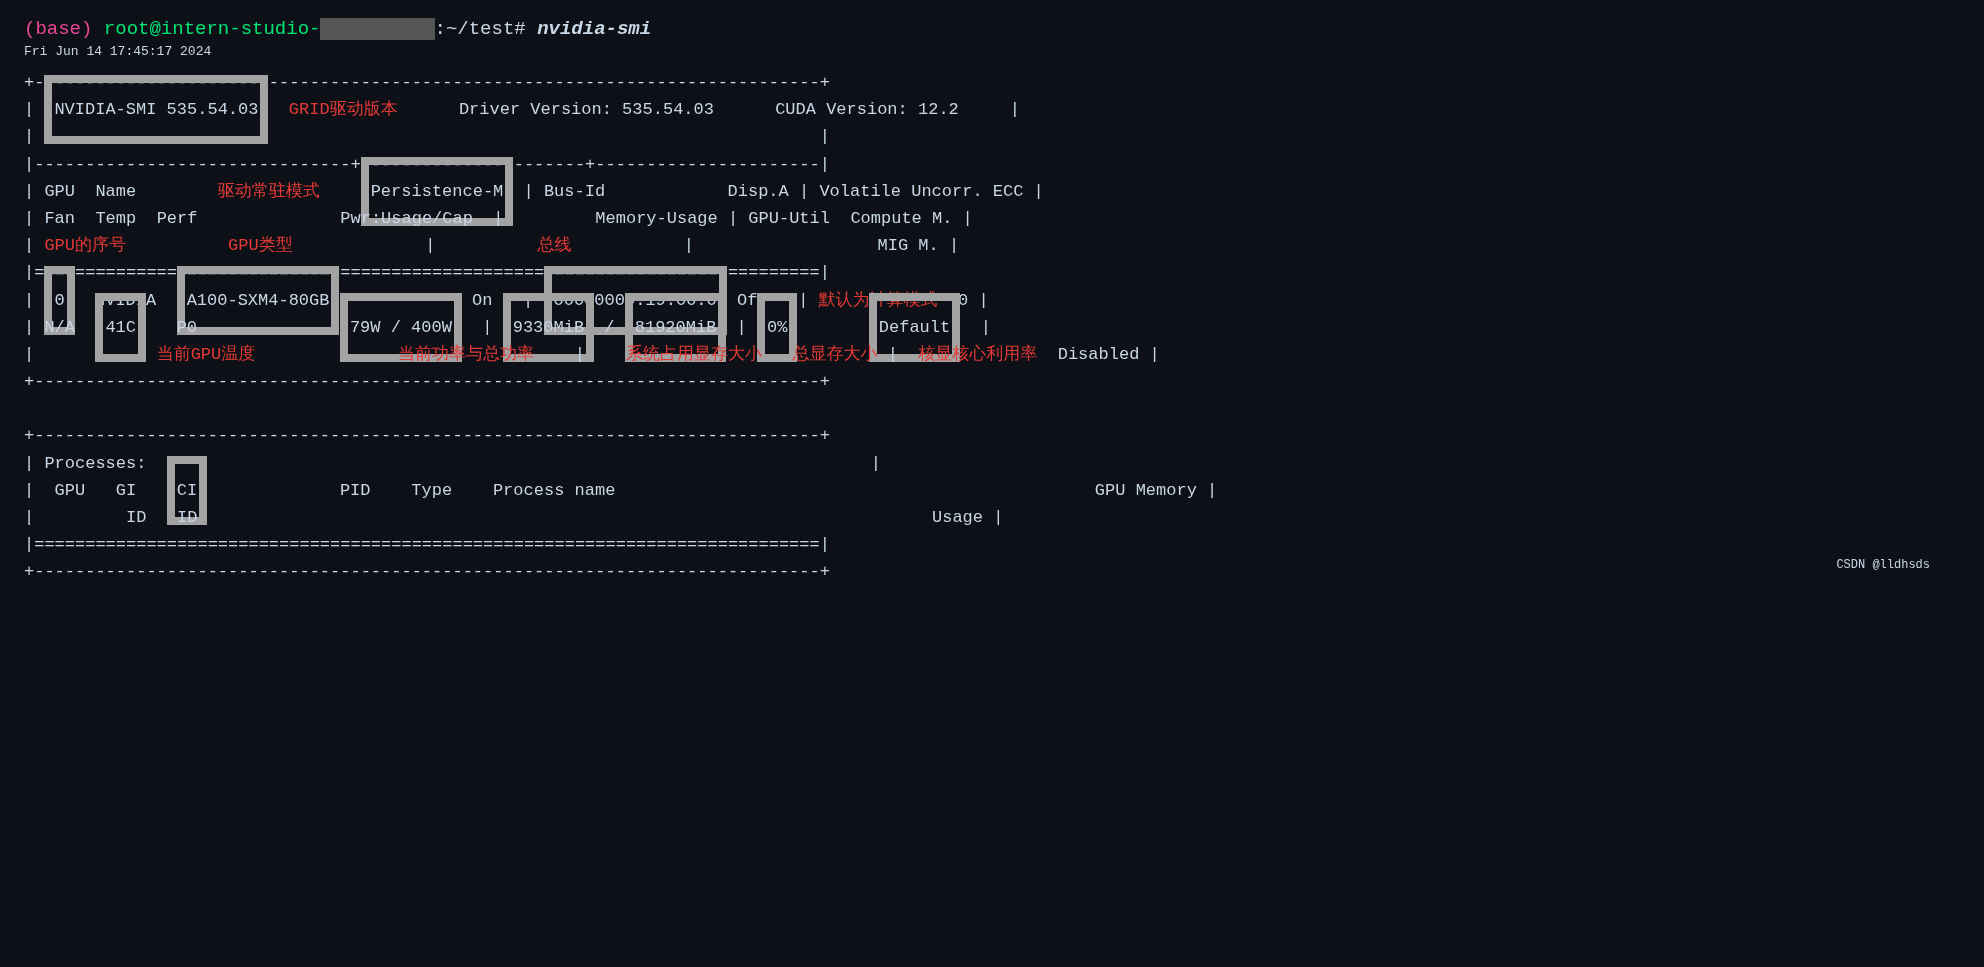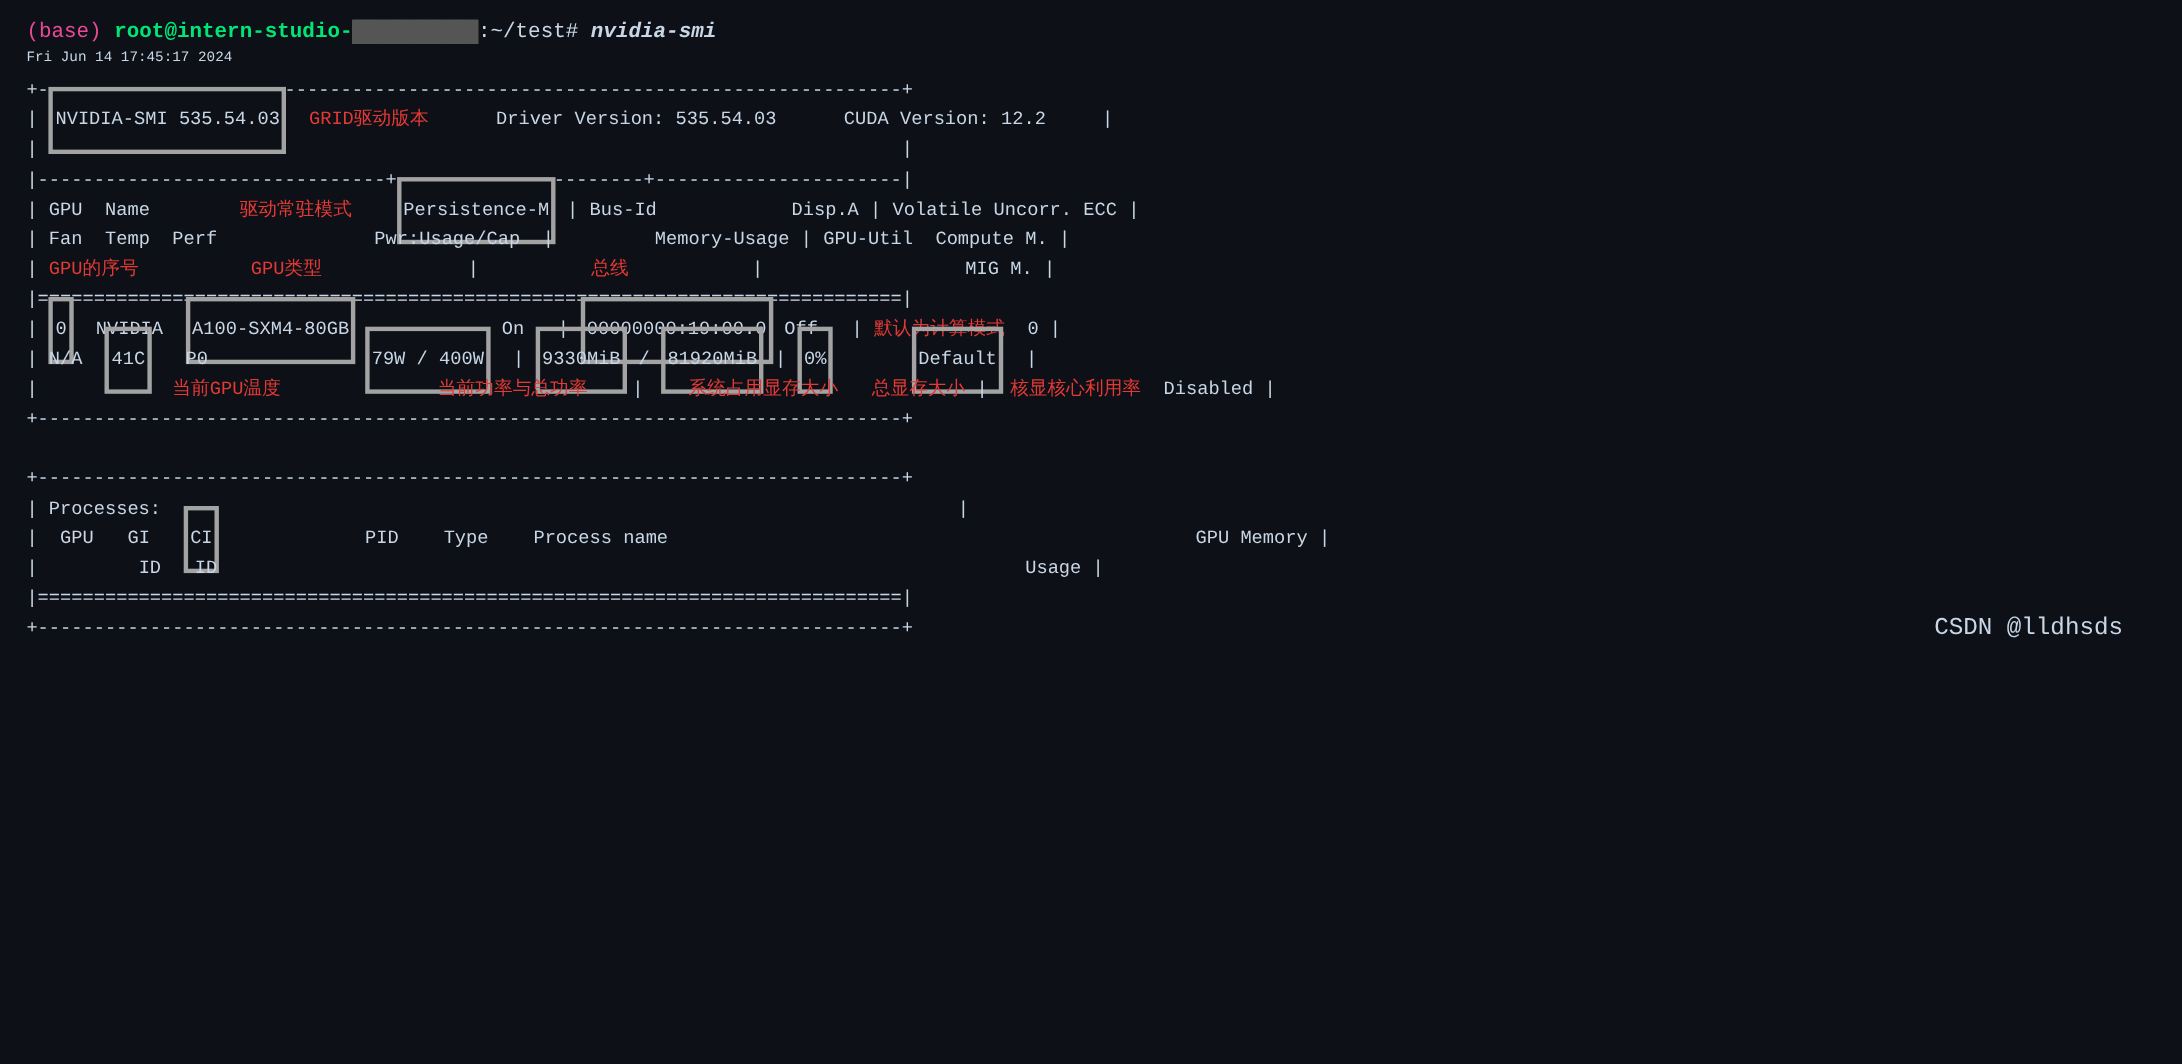--- a/index.html
+++ b/index.html
@@ -13,21 +13,21 @@
       width: 1984px;
       min-height: 967px;
     }
 
     .prompt-line {
       color: #c8d6e5;
       margin-bottom: 4px;
       font-size: 19px;
     }
     .prompt-line .base { color: #ec4899; }
-    .prompt-line .user-host { color: #00e676; font-weight: bold; }
+    .prompt-line .user-host { color: #00e676; font-weight: normal; }
     .prompt-line .path { color: #c8d6e5; text-align: center; }
     .prompt-line .cmd { color: #c8d6e5; font-weight: bold; font-style: italic; }
 
     .date-line {
       color: #c8d6e5;
       margin-bottom: 10px;
       font-size: 13px;
     }
     .red-text { color: #e53935; margin-top: 25px; }
 
@@ -36,21 +36,21 @@
     }
 
     pre {
       font-family: 'Courier New', Courier, monospace;
       font-size: 17px;
       line-height: 1.6;
       color: #c8d6e5;
     }
 
     .inline-red-box {
-      border: 4px solid #a3a3a3;
+      border: 8px solid #a3a3a3;
       display: inline;
       padding: 17px 2px;
     }
   </style>
 </head>
 <body>
 
 <div class="terminal-content">
 
   <div class="prompt-line">
@@ -72,15 +72,15 @@
 |            <span class="red-text">当前GPU温度</span>              <span class="red-text">当前功率与总功率</span>    |    <span class="red-text">系统占用显存大小</span>   <span class="red-text">总显存大小</span> |  <span class="red-text">核显核心利用率</span>  <span>Disabled</span> |
 +-----------------------------------------------------------------------------+
 
 +-----------------------------------------------------------------------------+
 | <span>Processes:</span>                                                                       |
 |  <span>GPU</span>   <span>GI</span>   <span class="inline-red-box"><span>CI</span></span>             <span>PID</span>    <span>Type</span>    <span>Process name</span>                                               <span>GPU Memory</span> |
 |         <span>ID</span>   <span>ID</span>                                                                        <span>Usage</span> |
 |=============================================================================|
 +-----------------------------------------------------------------------------+</pre>
 
-  <div style="text-align: right; color: #c8d6e5; font-size: 22px; margin-top: -28px; margin-right: 30px;">CSDN @lldhsds</div>
+  <div style="text-align: right; color: #c8d6e5; font-size: 12px; margin-top: -28px; margin-right: 30px;">CSDN @lldhsds</div>
 
 </div>
 
 </body></html>

